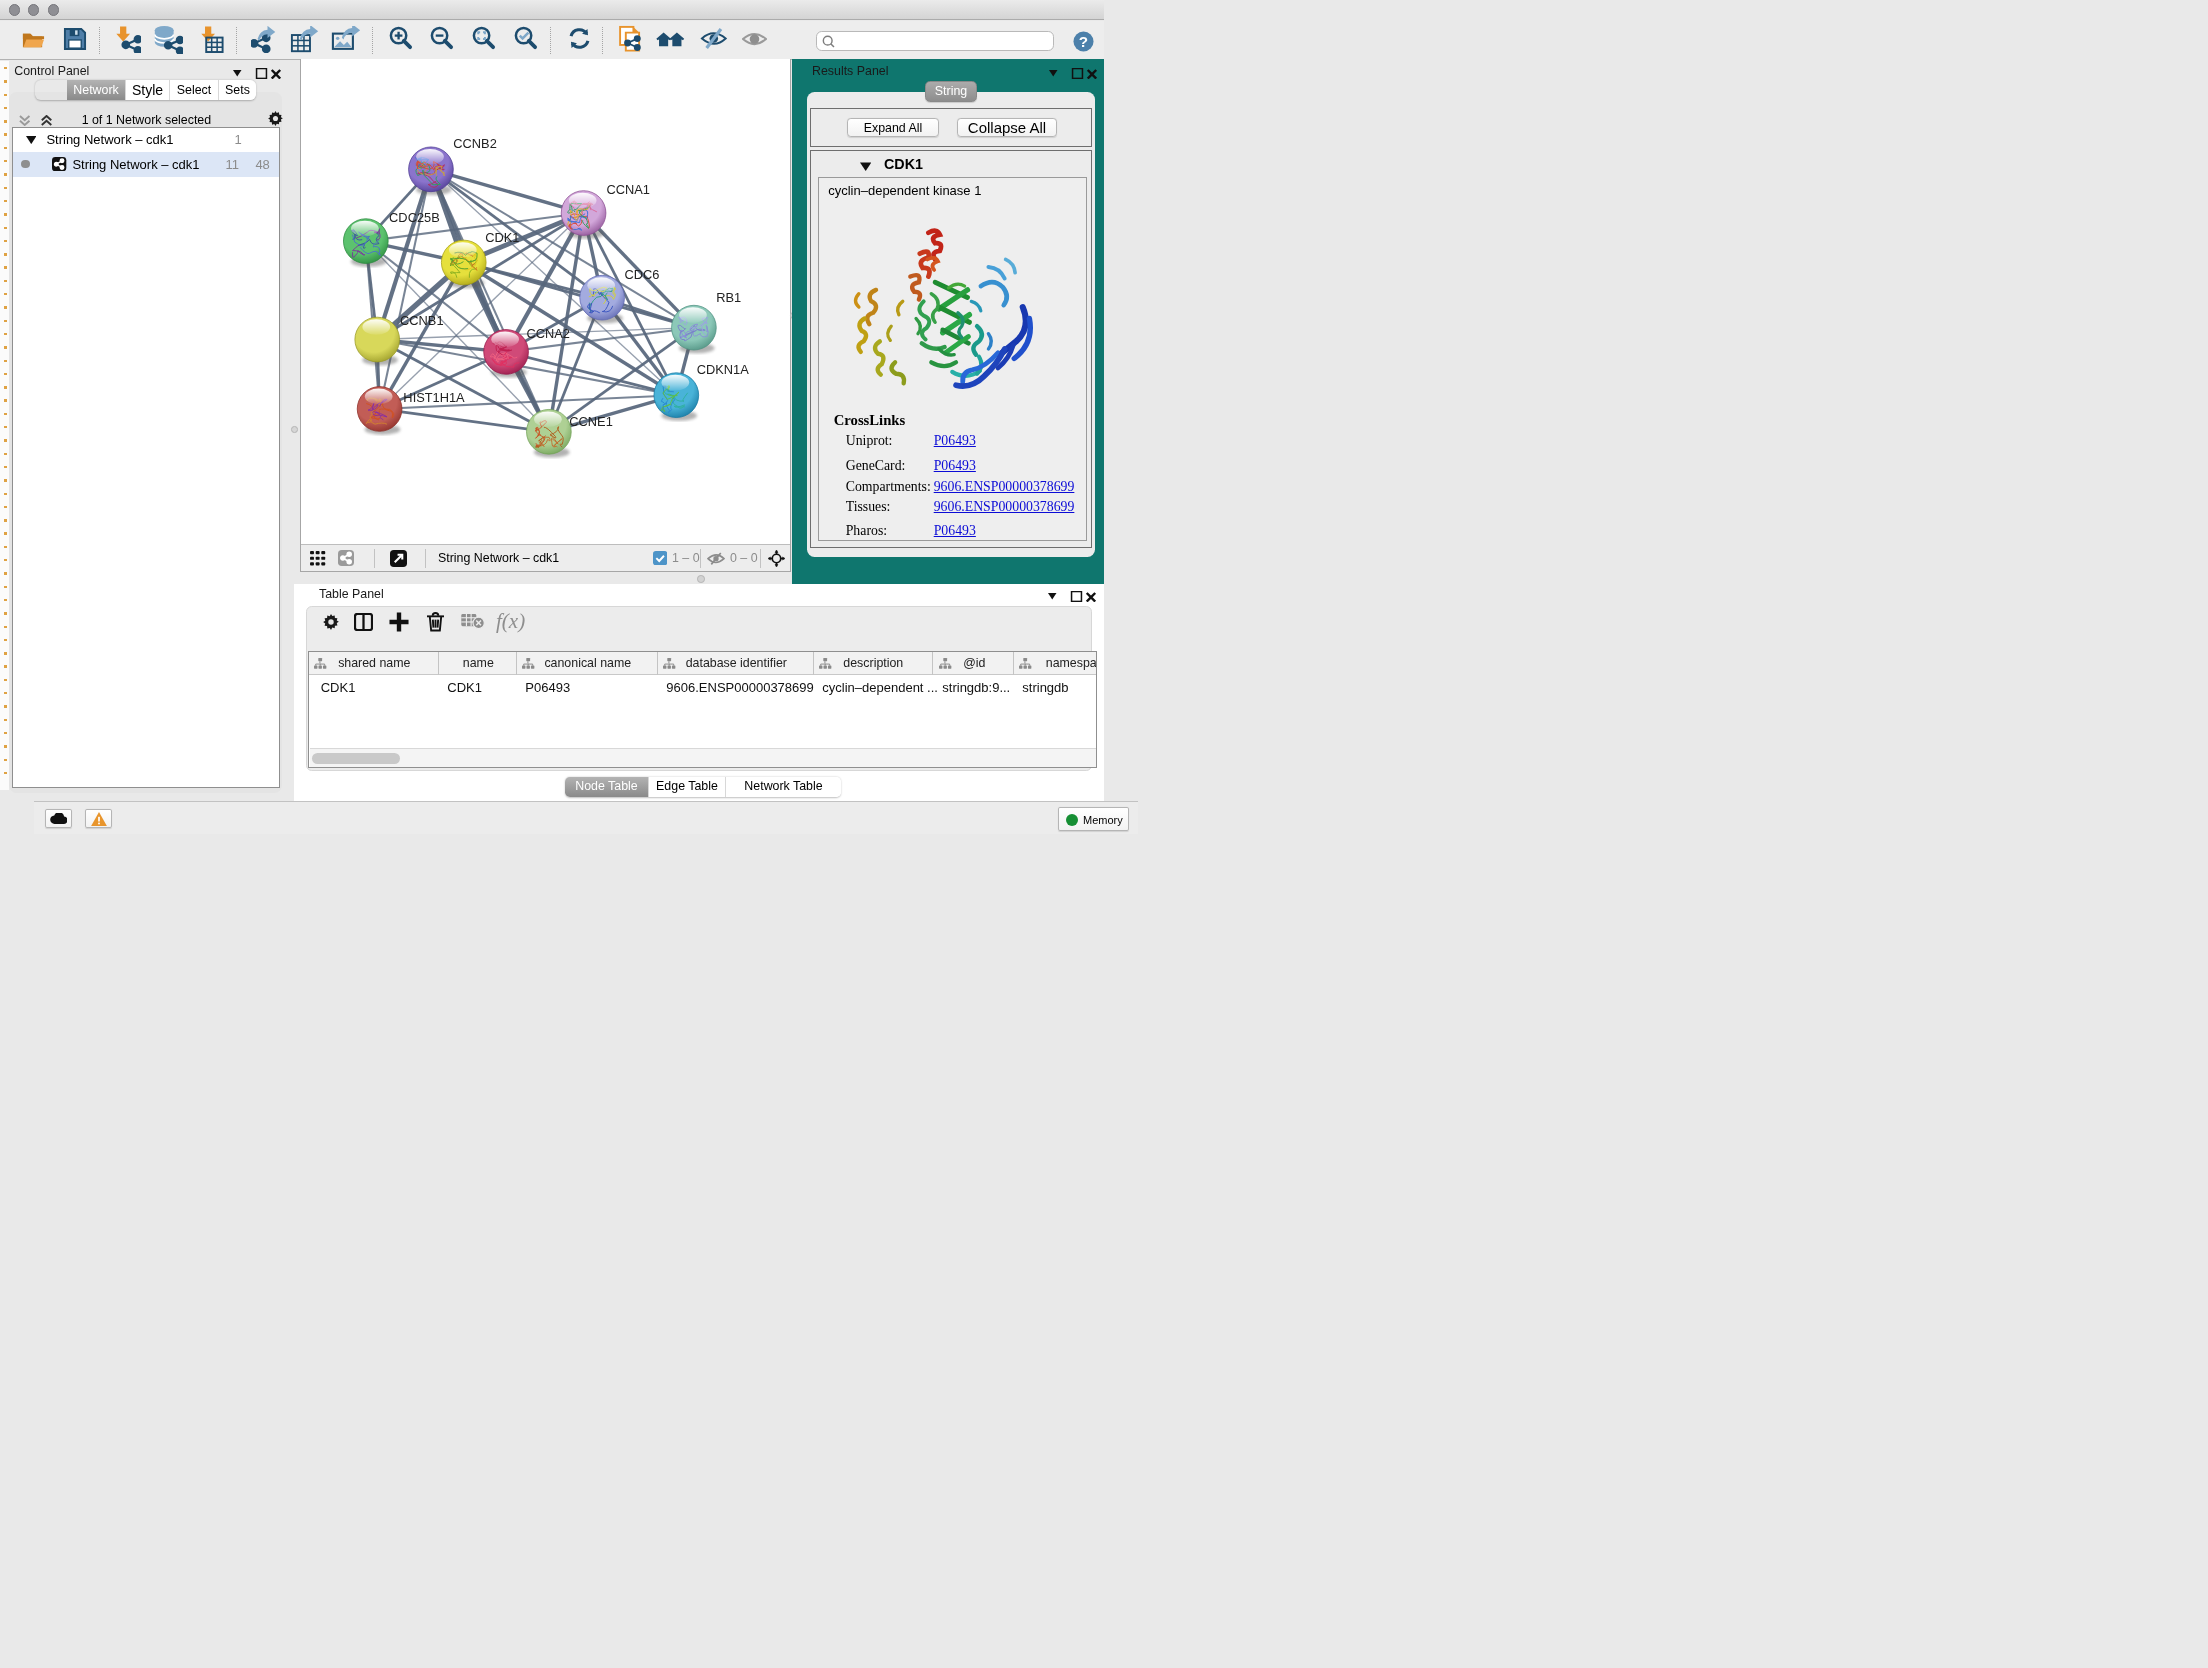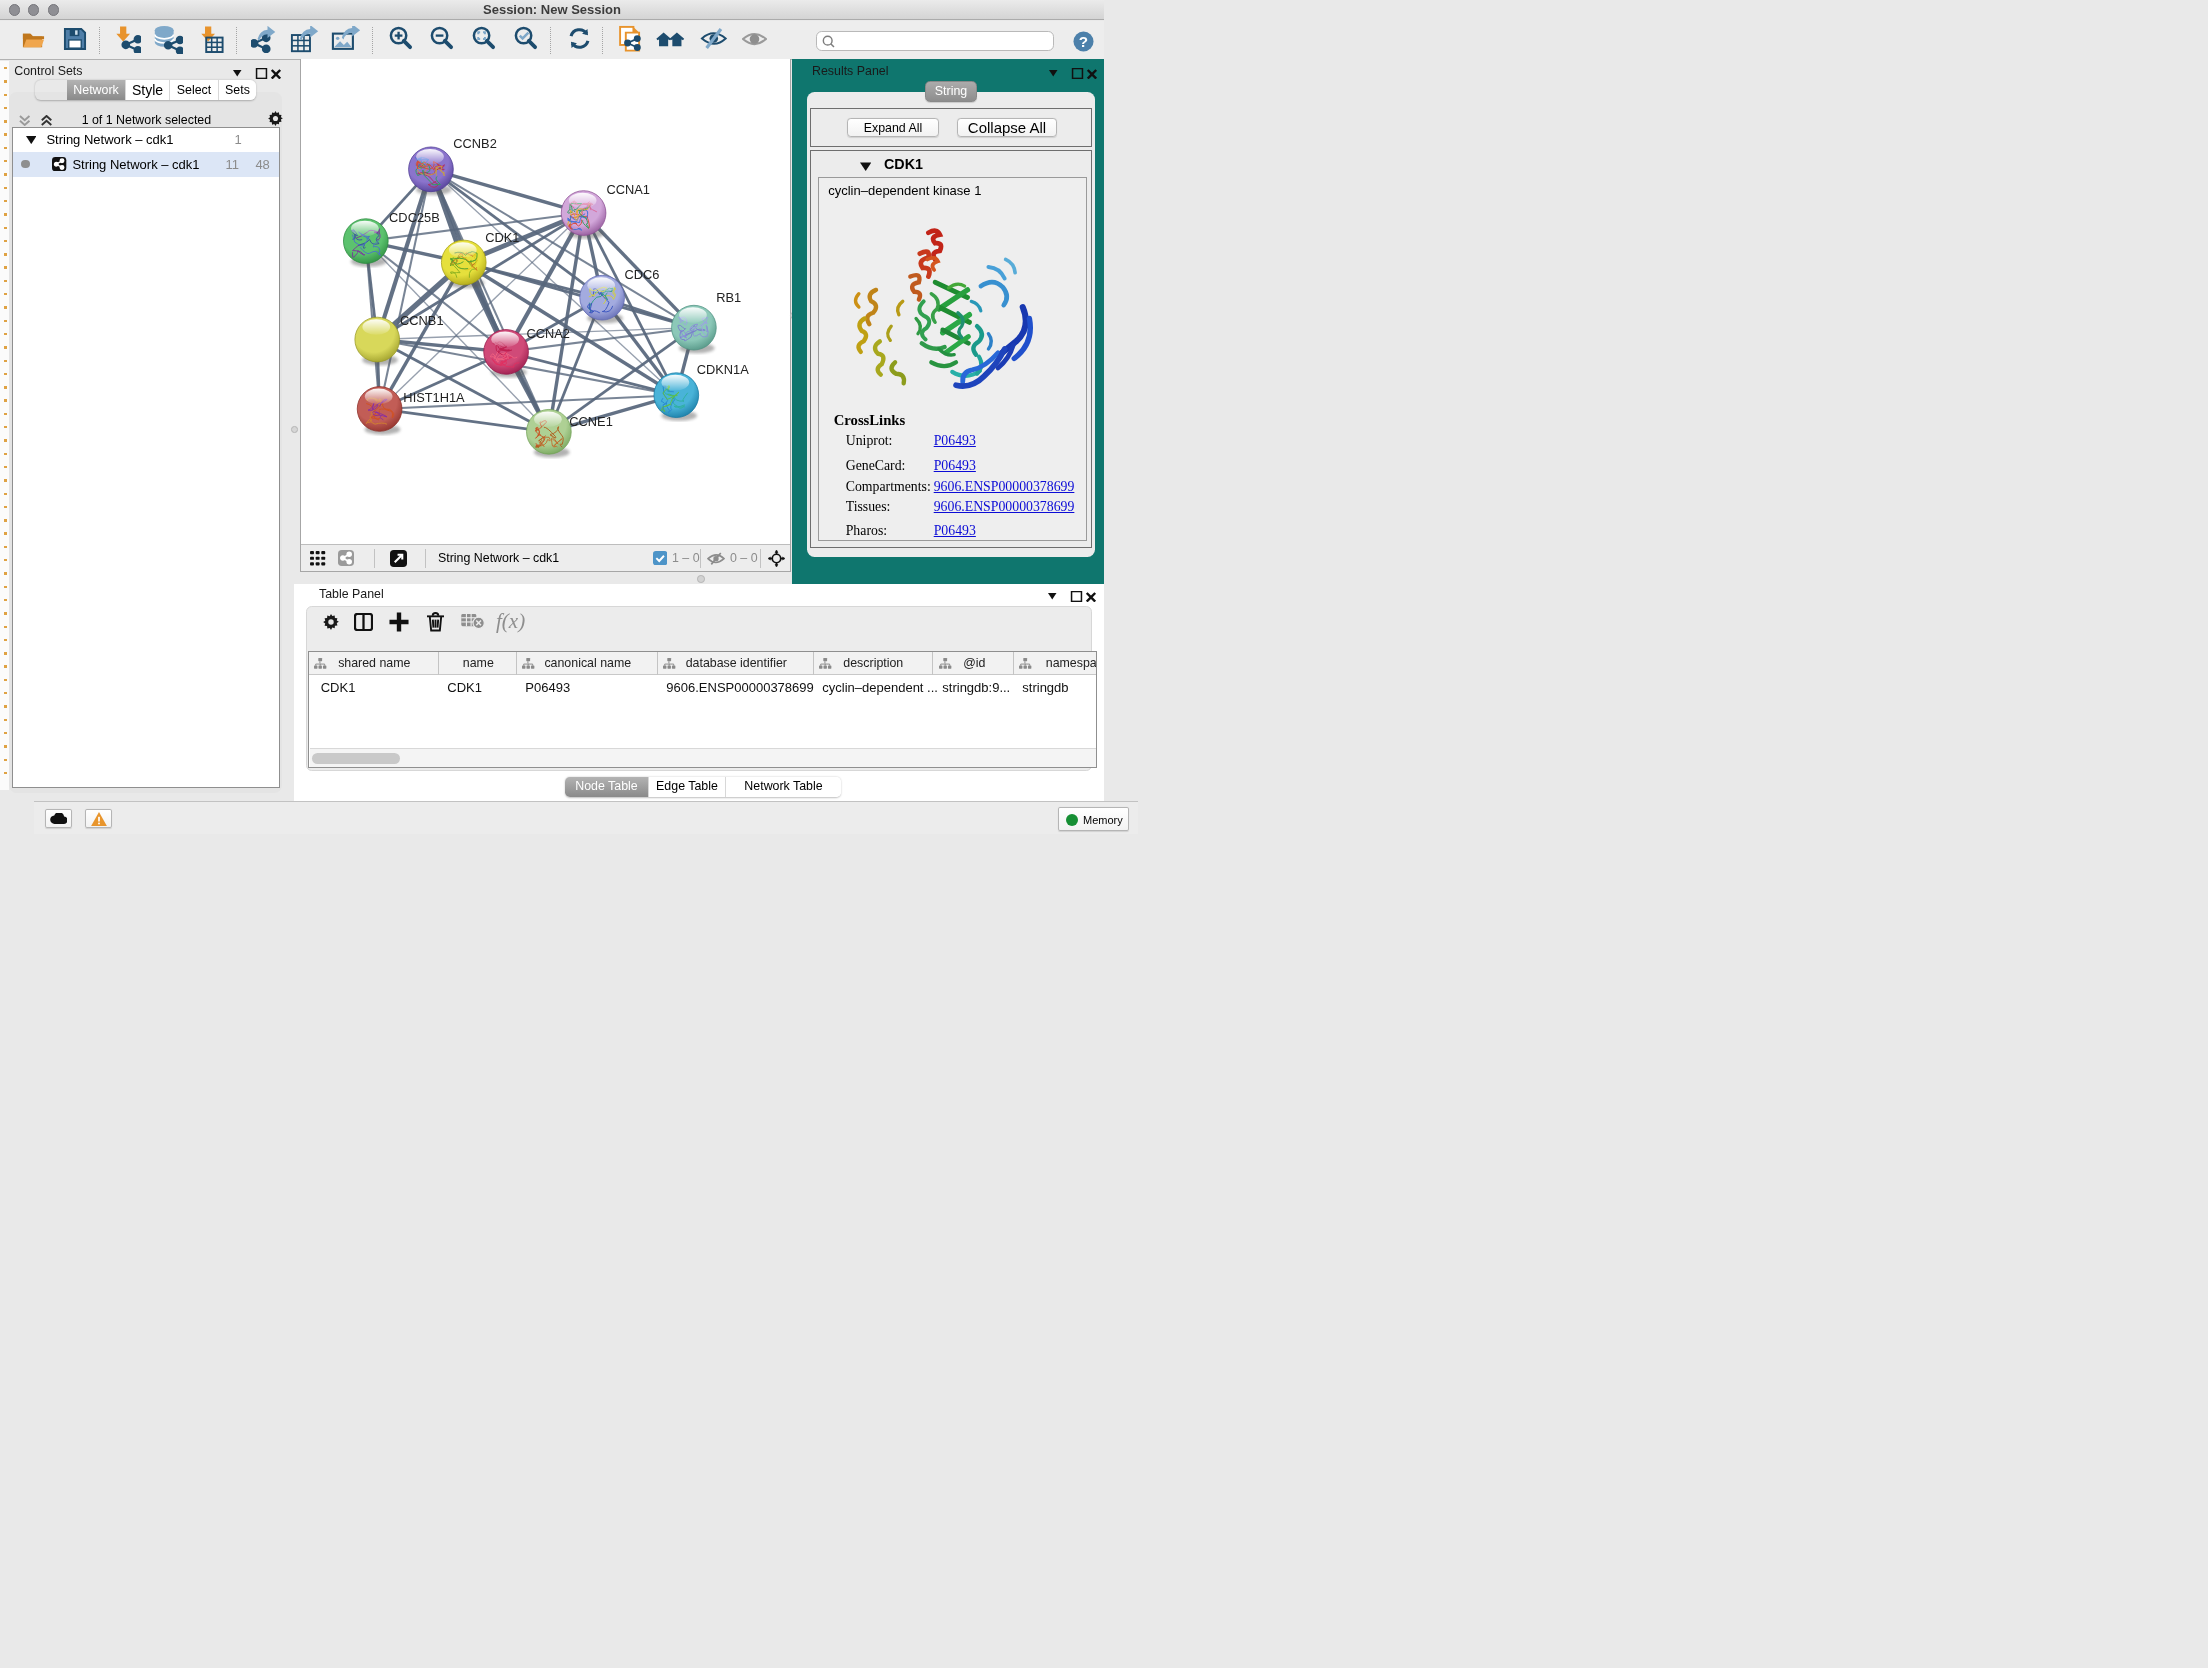--- a/index.html
+++ b/index.html
@@ -21,21 +21,20 @@
 .btn { position:absolute; background:linear-gradient(#ffffff,#f2f2f2); border:1px solid #b5b5b5; border-radius:3.8px; box-shadow:0 0.5px 1px rgba(0,0,0,0.12); }
 a.lnk { color:#0b0bd6; }
 .serif { font-family:"Liberation Serif", serif; }
 </style>
 </head>
 <body>
 <div id="titlebar">
   <div class="tl" style="left:8.6px;"></div>
   <div class="tl" style="left:28px;"></div>
   <div class="tl" style="left:48px;"></div>
-  <div id="title">Session: New Session</div>
 </div>
 <div id="toolbar">
     <svg class="ticon" style="left:21.4px;top:5.7px;" width="25" height="25" viewBox="0 0 26 26">
       <path d="M2 7 h8 l2.5 2.5 H24 v3 H2 z" fill="#c0771d"></path>
       <path d="M2 7 v14 h20 v-11 H12 L9.5 7 z" fill="#c0771d"></path>
       <path d="M5.5 13 h18.5 l-3 8 H2.5 z" fill="#f0a64d"></path>
     </svg>
     <svg class="ticon" style="left:63px;top:5.7px;" width="24" height="24" viewBox="0 0 25 25">
       <path d="M2 2 h17 l4 4 v17 H2 z" fill="#4e7ea8" stroke="#1d4c6e" stroke-width="2"></path>
       <rect x="7" y="2.5" width="10" height="7" fill="#1d4c6e"></rect>
@@ -181,21 +180,21 @@
     <svg class="ticon" style="left:1073px;top:9.5px;" width="21" height="21" viewBox="0 0 22 22">
       <circle cx="11" cy="11" r="10.5" fill="#4c80aa"></circle>
       <text x="11" y="16.5" text-anchor="middle" font-size="16" font-weight="bold" fill="#fff" font-family="Liberation Sans, sans-serif">?</text>
     </svg>
   </div>
 
 <div style="position:absolute;left:0;top:61px;width:8.6px;height:729px;background:#fbfbfb;"></div>
 <div style="position:absolute;left:4.3px;top:67px;width:2.4px;height:718px;background:repeating-linear-gradient(#dfa243 0px, #dfa243 2.4px, transparent 2.4px, transparent 13.3px);"></div>
 
 <div id="cp" style="position:absolute;left:1.9px;top:61px;width:282px;height:729px;">
-  <div class="ptitle" style="position:absolute;left:12.4px;top:2.9px;">Control Sets</div>
+  <div class="ptitle" style="position:absolute;left:12.4px;top:2.9px;">Control Panel</div>
   <svg class="abs" style="left:231px;top:6.7px;" width="49" height="11.4" viewBox="0 0 52 12">
       <path d="M0 2 l9 0 l-4.5 7 z" fill="#111"></path>
       <rect x="25" y="0.5" width="10.5" height="10.5" fill="none" stroke="#111" stroke-width="1.6"></rect>
       <path d="M42 1.2 l3.6 3.6 3.6-3.6 1.8 1.8 -3.6 3.6 3.6 3.6 -1.8 1.8 -3.6-3.6 -3.6 3.6 -1.8-1.8 3.6-3.6 -3.6-3.6 z" fill="#111"></path>
     </svg>
   <div style="position:absolute;z-index:5;left:33px;top:19px;width:221px;height:20px;border-radius:5.7px;overflow:hidden;display:flex;box-shadow:0 0.5px 1.9px rgba(0,0,0,0.25);padding-left:32px;">
     <div style="width:68px;background:linear-gradient(#b3b3b3,#8a8a8a);color:#fff;font-size:12.4px;text-align:center;line-height:20px;">Network</div>
     <div style="width:51px;background:#fff;border-left:1px solid #d8d8d8;font-size:14px;text-align:center;line-height:20px;">Style</div>
     <div style="width:57px;background:#fff;border-left:1px solid #d8d8d8;font-size:12.4px;text-align:center;line-height:20px;">Select</div>
     <div style="width:44px;background:#fff;border-left:1px solid #d8d8d8;font-size:12.4px;text-align:center;line-height:20px;">Sets</div>

